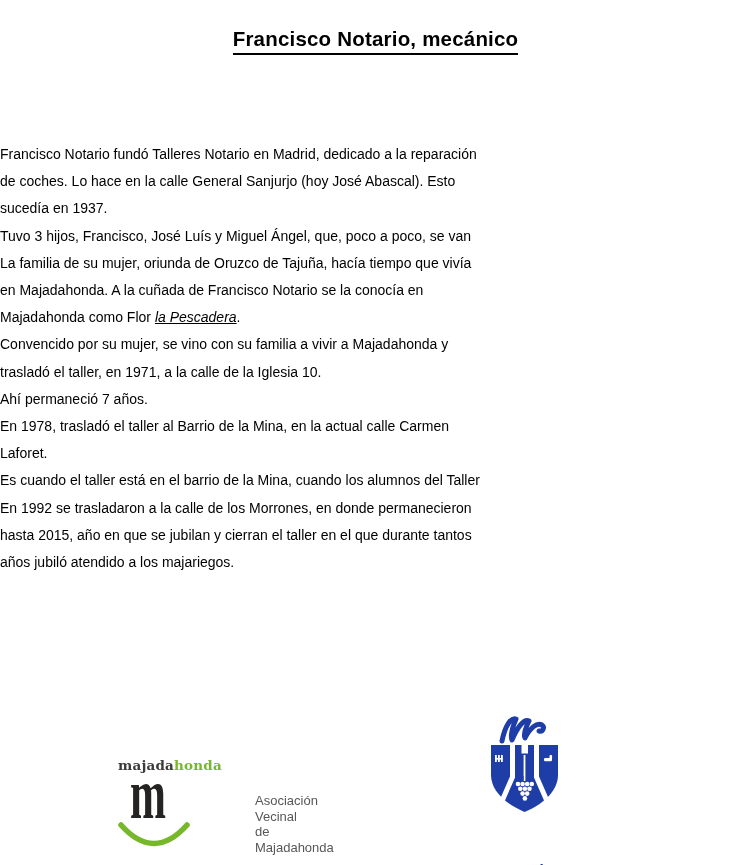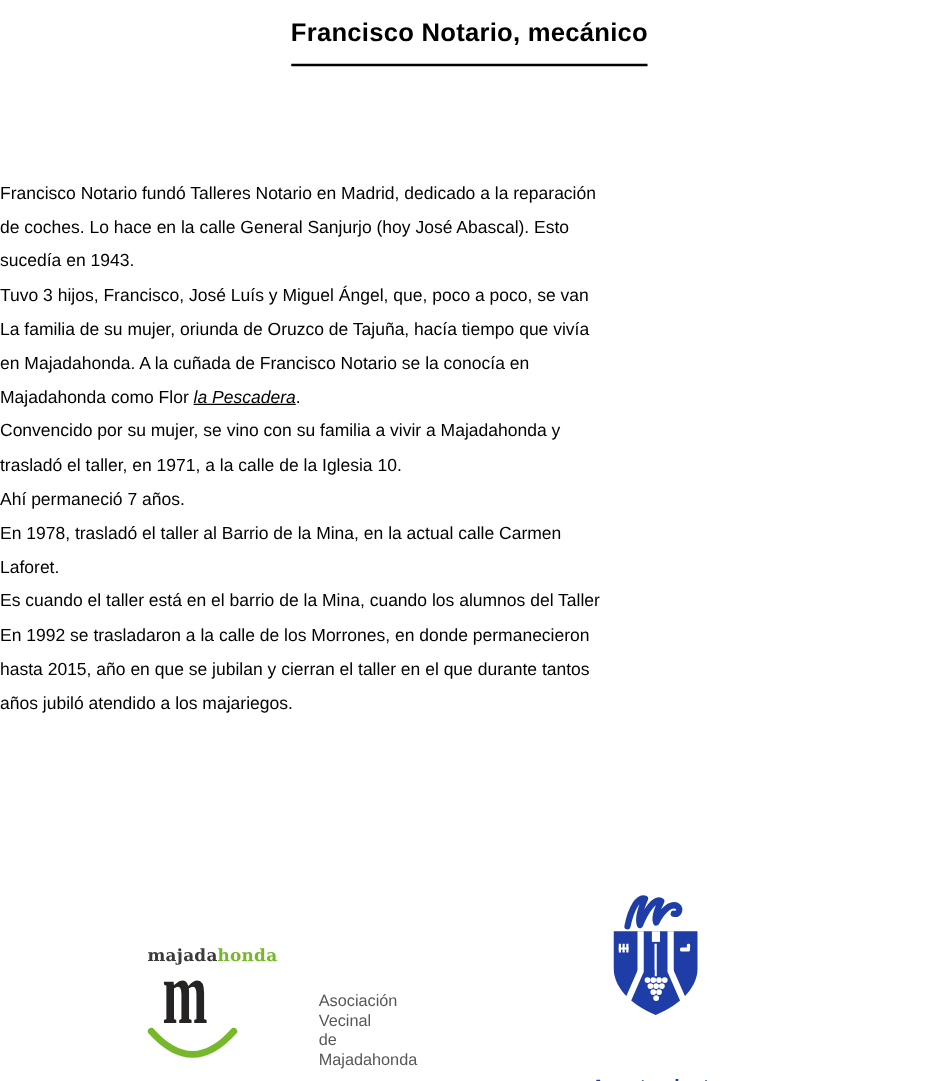--- a/index.html
+++ b/index.html
@@ -5,21 +5,21 @@
   :root{
     --text:#000000; --green:#76b82a; --blue:#1e3da6;
     --wordmark-dark:#3b3b3a; --caption-gray:#575756; --logo-m-black:#262423;
   }
   html,body{margin:0;padding:0;background:#fff;}
   .page{position:relative;width:751px;height:865px;background:#ffffff;
         font-family:"Liberation Sans",sans-serif;overflow:hidden;}
 
   .title{position:absolute;top:15px;left:0;width:100%;text-align:center;margin:0;
          font-size:20.5px;font-weight:bold;color:var(--text);letter-spacing:0.2px;}
-  .title-text{display:inline-block;border-bottom:2px solid var(--text);padding-bottom:12px;}
+  .title-text{display:inline-block;border-bottom:2px solid var(--text);padding-bottom:2px;margin-top:12px;}
 
   .body-text{position:absolute;left:0;top:141px;font-size:14px;line-height:27.2px;
              color:var(--text);}
   .body-text .line{white-space:pre;}
   .body-text .it{font-style:italic;text-decoration:underline;}
 
   
   .logo-left{position:absolute;left:117px;top:752px;width:200px;height:106px;}
   .wordmark{position:absolute;left:1px;top:5px;font-family:"DejaVu Serif",serif;
             font-weight:bold;font-size:13.5px;letter-spacing:0.2px;color:var(--wordmark-dark);}
@@ -41,21 +41,21 @@
 </head>
 <body>
 
 <div class="page">
 
   <h1 class="title"><span class="title-text">Francisco Notario, mecánico</span></h1>
 
   <div class="body-text" id="body-lines">
       <div class="line"><span>Francisco Notario fundó Talleres Notario en Madrid, dedicado a la reparación</span></div>
       <div class="line"><span>de coches. Lo hace en la calle General Sanjurjo (hoy José Abascal). Esto</span></div>
-      <div class="line"><span>sucedía en 1943.</span></div>
+      <div class="line"><span>sucedía en 1937.</span></div>
       <div class="line"><span>Tuvo 3 hijos, Francisco, José Luís y Miguel Ángel, que, poco a poco, se van</span></div>
       <div class="line"><span>La familia de su mujer, oriunda de Oruzco de Tajuña, hacía tiempo que vivía</span></div>
       <div class="line"><span>en Majadahonda. A la cuñada de Francisco Notario se la conocía en</span></div>
       <div class="line"><span>Majadahonda como Flor </span><span class="it">la Pescadera</span><span>.</span></div>
       <div class="line"><span>Convencido por su mujer, se vino con su familia a vivir a Majadahonda y</span></div>
       <div class="line"><span>trasladó el taller, en 1971, a la calle de la Iglesia 10.</span></div>
       <div class="line"><span>Ahí permaneció 7 años.</span></div>
       <div class="line"><span>En 1978, trasladó el taller al Barrio de la Mina, en la actual calle Carmen</span></div>
       <div class="line"><span>Laforet.</span></div>
       <div class="line"><span>Es cuando el taller está en el barrio de la Mina, cuando los alumnos del Taller</span></div>

